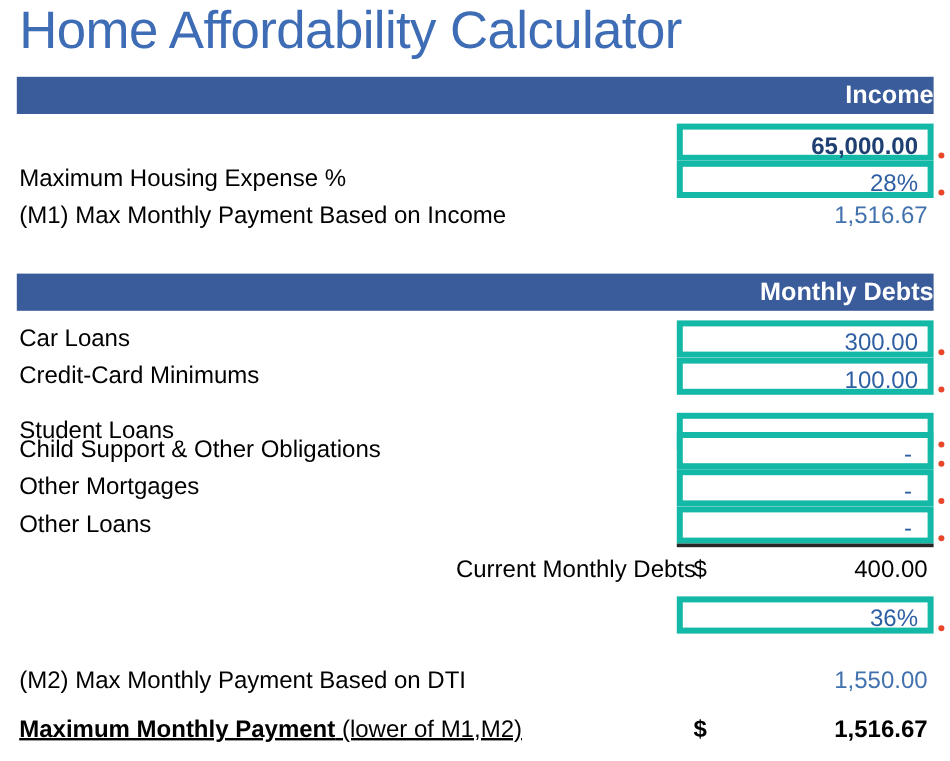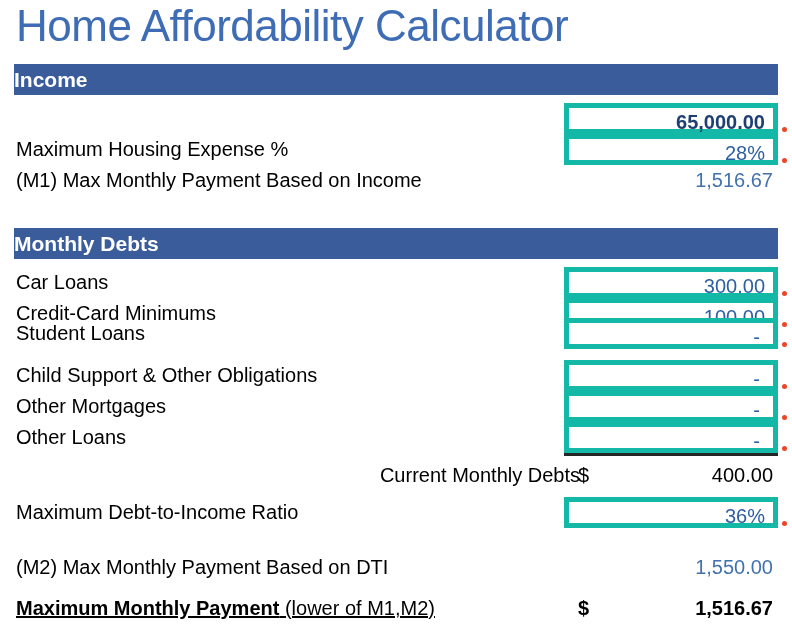--- a/index.html
+++ b/index.html
@@ -37,21 +37,21 @@
   
   .section-bar {
     position: absolute;
     left: 14px;
     width: 764px;
     height: 31px;
     background: #3B5C9B;
     color: #ffffff;
     font-size: 21px;
     font-weight: bold;
-    text-align: left;
+    text-align: right;
     line-height: 31px;
     box-sizing: border-box;
   }
 
   
   .row {
     position: absolute;
     left: 0;
     width: 792px;
     height: 31px;
@@ -190,21 +190,21 @@
     <div class="input-cell">300.00</div>
     <div class="comment-dot" style="left:782px; top:24px;"></div>
   </div>
 
   <div class="row" style="top:298px;">
     <div class="row-label">Credit-Card Minimums</div>
     <div class="input-cell">100.00</div>
     <div class="comment-dot" style="left:782px; top:24px;"></div>
   </div>
 
-  <div class="row" style="top:318px;text-decoration:underline;">
+  <div class="row" style="top:344px;text-decoration:underline;">
     <div class="row-label">Student Loans</div>
     <div class="input-cell dash">-</div>
     <div class="comment-dot" style="left:782px; top:24px;"></div>
   </div>
 
   <div class="row" style="top:360px;padding-left:23px;">
     <div class="row-label">Child Support &amp; Other Obligations</div>
     <div class="input-cell dash">-</div>
     <div class="comment-dot" style="left:782px; top:24px;"></div>
   </div>
@@ -223,21 +223,20 @@
 
   <div class="total-rule" style="top:453px;"></div>
 
   <div class="row" style="top:460px;padding-left:16px;">
     <div class="row-label right">Current Monthly Debts</div>
     <div class="total-currency">$</div>
     <div class="total-amount">400.00</div>
   </div>
 
   <div class="row" style="top:497px;">
-    <div class="row-label">Maximum Debt-to-Income Ratio</div>
     <div class="input-cell">36%</div>
     <div class="comment-dot" style="left:782px; top:24px;"></div>
   </div>
 
   <div class="row" style="top:528px;margin-top:24px;">
     <div class="row-label">(M2) Max Monthly Payment Based on DTI</div>
     <div class="calc-value">1,550.00</div>
   </div>
 
   <div class="row" style="top:593px;">

